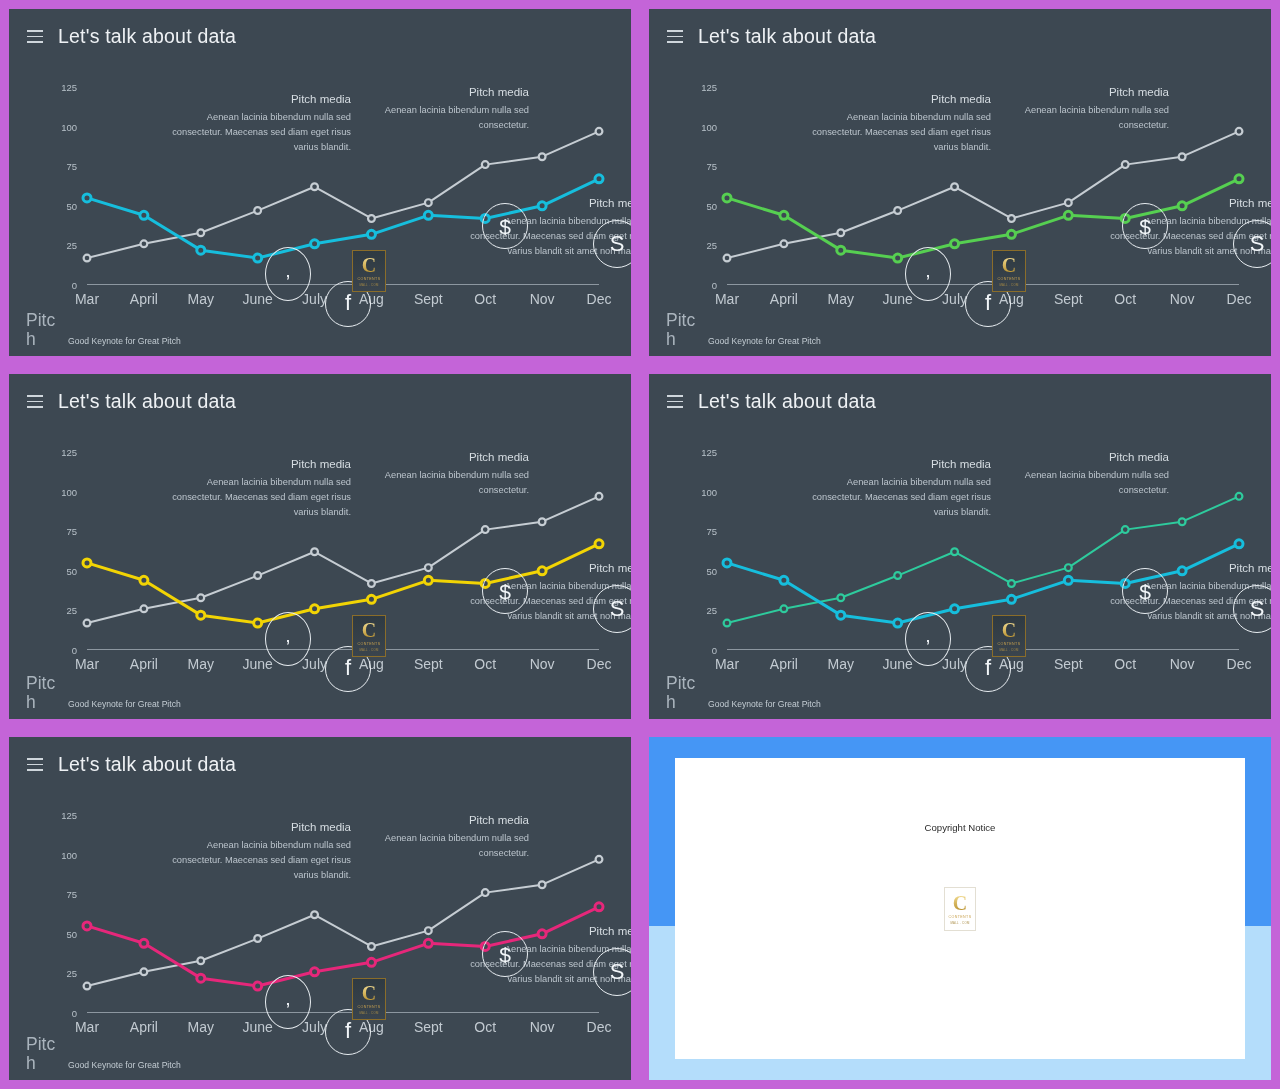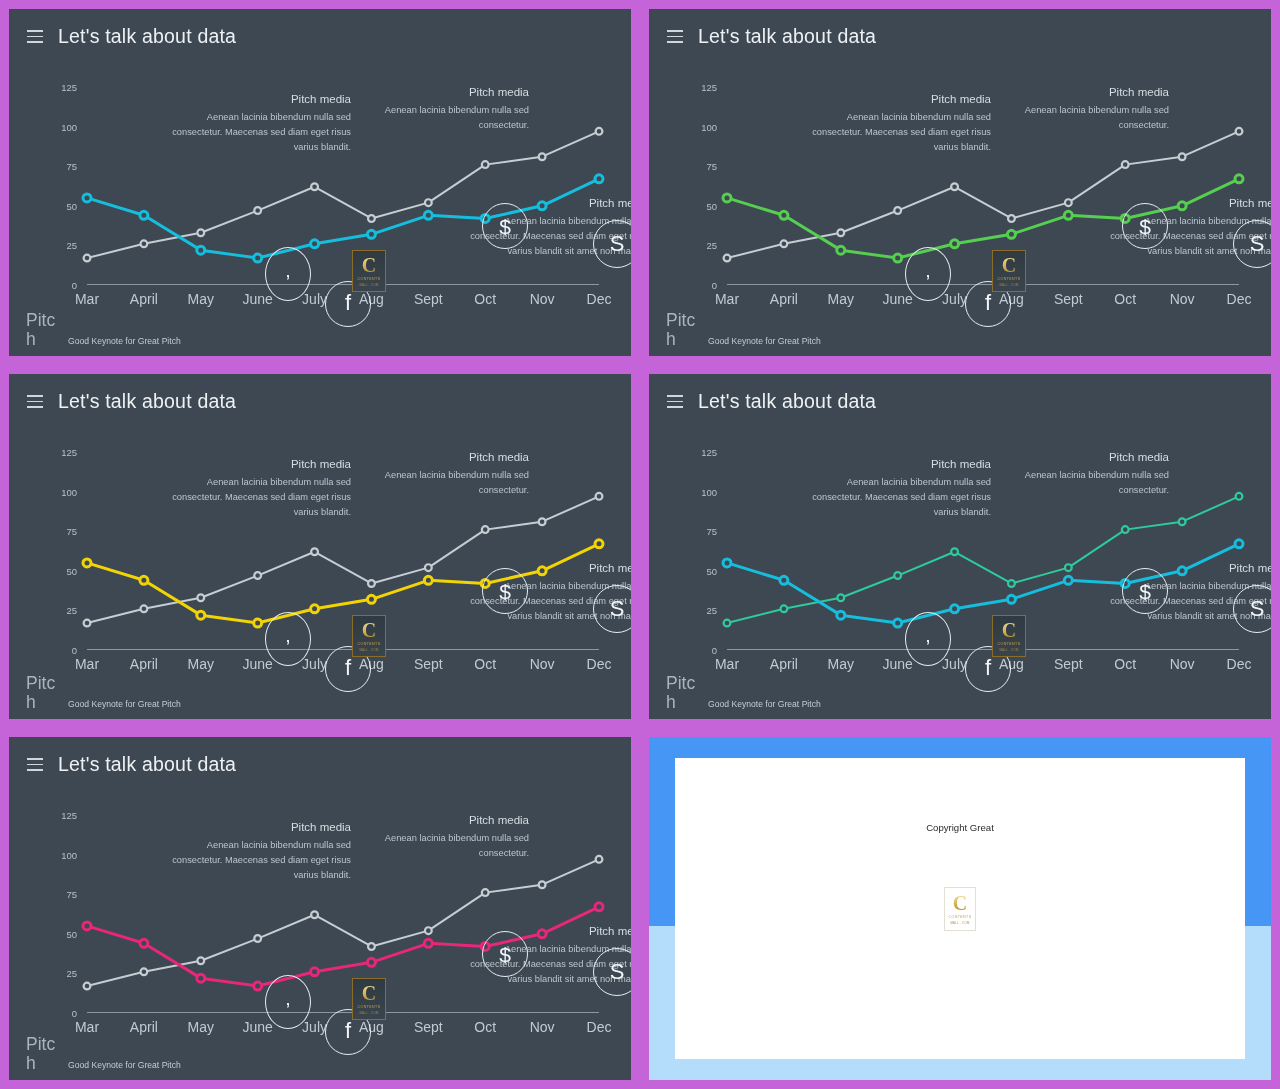--- a/index.html
+++ b/index.html
@@ -686,21 +686,21 @@
         <div class="footer-brand">Pitch</div>
         <div class="footer-tag">Good Keynote for Great Pitch</div>
       </div>
 
     </div>
   </div>
 <div class="cell">
   <div class="copy-slide">
     <div class="copy-bottom"></div>
     <div class="copy-sheet">
-      <div class="copy-title">Copyright Great</div>
+      <div class="copy-title">Copyright Notice</div>
       <div class="copy-logo">
         <div class="wm-c">C</div>
         <div class="wm-t1">CONTENTS</div>
         <div class="wm-t2">MALL . COM</div>
       </div>
     </div>
   </div>
     </div>
   </div>
 

